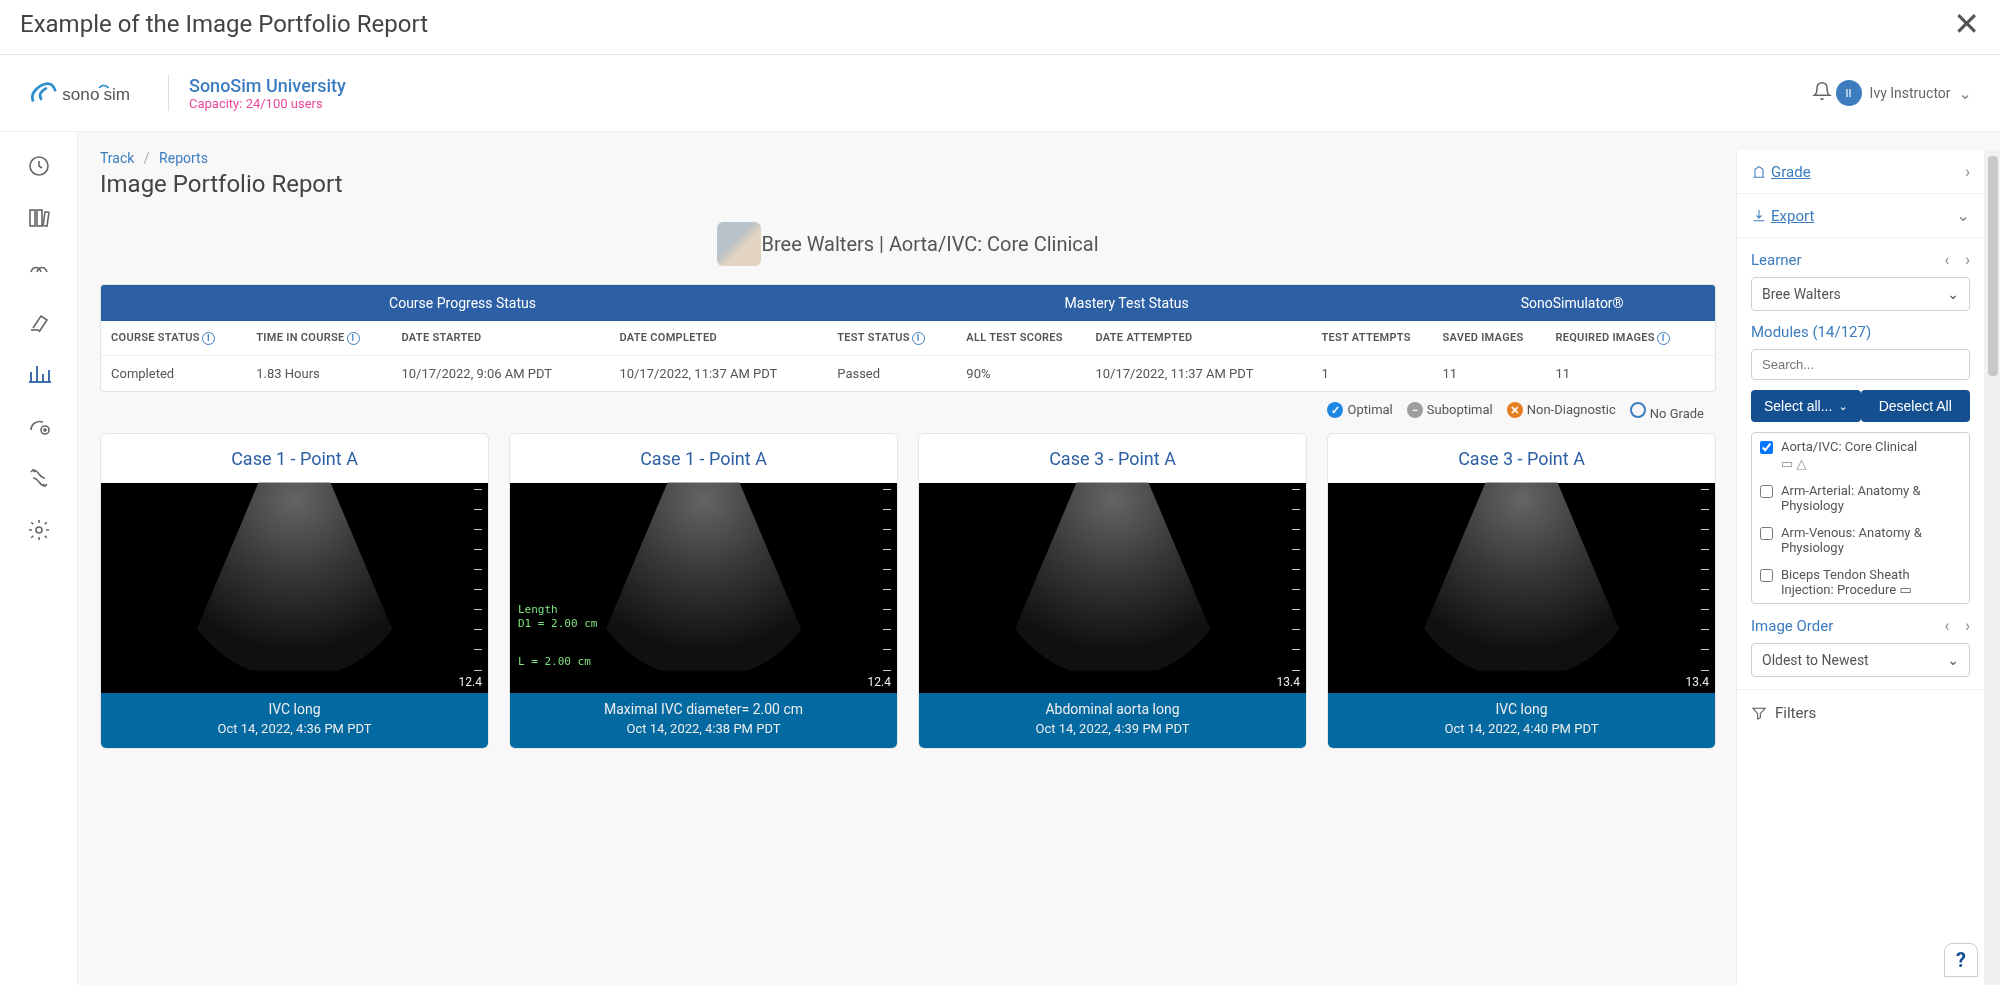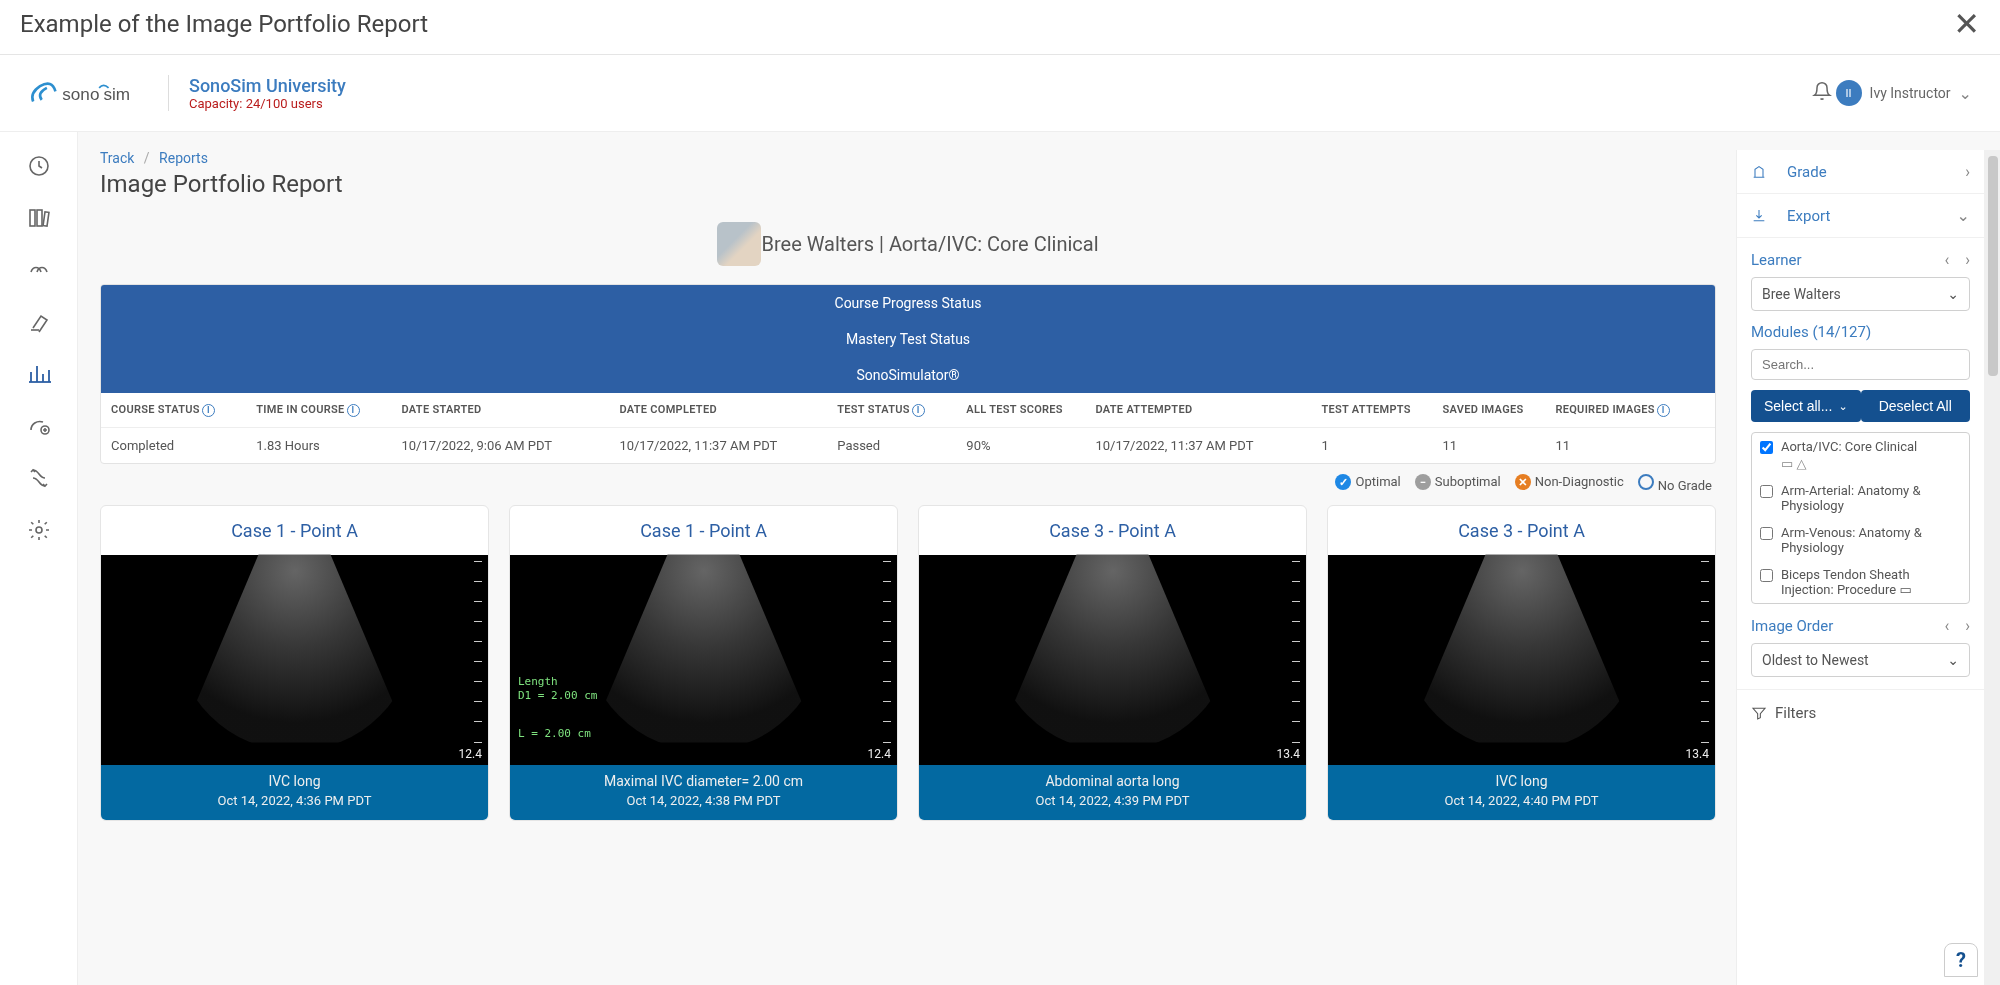--- a/index.html
+++ b/index.html
@@ -9,21 +9,21 @@
 .modal-bar { padding: 8px 20px 14px; border-bottom: 1px solid #e5e5e5; display:flex; align-items:center; justify-content:space-between;}
 .modal-bar h1 { font-size: 24px; font-weight: 400; color:#444; }
 .modal-close { font-size: 32px; color:#555; cursor:pointer; line-height:1; }
 
 
 .app-header { display:flex; align-items:center; padding: 18px 28px; border-bottom:1px solid #eee; }
 .logo { width:120px; height:40px; display:flex; align-items:center; }
 .logo svg { height:32px; }
 .header-org { margin-left:20px; border-left:1px solid #ddd; padding-left:20px; }
 .org-name { color:#3c7cbf; font-size:18px; font-weight:500;}
-.org-cap { color:#b91c1c; font-size:13px; }
+.org-cap { color:#ec4899; font-size:13px; }
 .header-right { margin-left:auto; display:flex; align-items:center; gap:4px; }
 .bell-icon { color:#666; }
 .avatar { width:26px; height:26px; border-radius:50%; background:#3c7cbf; color:#fff; font-size:11px; display:flex; align-items:center; justify-content:center; }
 .user-name { color:#666; font-size:14px; }
 .user-block { display:flex; align-items:center; gap:8px; cursor:pointer; }
 
 
 .body { display:flex; height: calc(985px - 48px - 78px); }
 .sidenav { width:78px; border-right:1px solid #eee; display:flex; flex-direction:column; align-items:center; padding-top:22px; gap:28px; }
 .sidenav .nav-icon { color:#666; width:24px; height:24px; cursor:pointer; }
@@ -40,56 +40,56 @@
 .crumbs .sep { color:#aaa; margin:0 6px; }
 .crumbs .cur { color:#3c7cbf; }
 .page-title { font-size:24px; color:#444; margin-top:4px; font-weight:400;}
 
 .learner-line { display:flex; align-items:center; justify-content:center; margin:24px 0 18px; }
 .learner-thumb { width:44px; height:44px; border-radius:6px; background: linear-gradient(135deg,#b8c2c9 40%,#e3d4c2 60%); }
 .learner-label { font-size:20px; color:#555; }
 
 
 .stat-card { background:#fff; border:1px solid #e3e3e3; border-radius:4px; overflow:hidden; }
-.stat-head { display:flex; background:#2d5fa4; color:#fff; font-size:14px;flex-direction:column; }
+.stat-head { display:flex; background:#2d5fa4; color:#fff; font-size:14px; }
 .stat-head > div { padding:10px; text-align:center; }
 .col-course { flex:0 0 44.8%; }
 .col-mastery { flex:0 0 37.5%; }
 .col-sono { flex:1; }
 .stat-cols, .stat-row { display:flex; font-size:13px; }
 .stat-cols { color:#555; font-weight:600; border-bottom:1px solid #eee; text-transform:uppercase; font-size:11px; letter-spacing:.3px;}
 .stat-cols > div, .stat-row > div { padding:10px 10px; }
 .stat-cols .info, .info { display:inline-block; width:13px; height:13px; border:1px solid #3c7cbf; border-radius:50%; color:#3c7cbf; font-size:9px; text-align:center; line-height:11px; margin-left:2px; vertical-align:middle;}
 .c-cs{flex:0 0 9%;} .c-tic{flex:0 0 9%;} .c-ds{flex:0 0 13.5%;} .c-dc{flex:0 0 13.5%;}
 .c-ts{flex:0 0 8%;} .c-ats{flex:0 0 8%;} .c-da{flex:0 0 14%;} .c-ta{flex:0 0 7.5%;}
 .c-si{flex:0 0 7%;} .c-ri{flex:1;}
 .stat-row { color:#555; }
 
 
-.legend { display:flex; gap:14px; justify-content:flex-end; margin:10px 4px 12px; font-size:13px; color:#555;}
+.legend { display:flex; gap:14px; justify-content:flex-end; margin:10px 12px 12px; font-size:13px; color:#555;}
 .legend-dot { width:16px; height:16px; border-radius:50%; display:inline-flex; align-items:center; justify-content:center; color:#fff; font-size:11px; font-weight:700; margin-right:4px;}
 .dot-blue{background:#1e88e5;} .dot-gray{background:#9e9e9e;} .dot-orange{background:#e67e22;}
 .dot-ring{width:16px;height:16px;border:2px solid #3c7cbf;border-radius:50%;display:inline-block;margin-right:4px;}
 
 
 .cards { display:flex; gap:20px; }
 .card { flex:1; background:#fff; border:1px solid #e5e5e5; border-radius:6px; overflow:hidden; display:flex; flex-direction:column;}
 .card-title { text-align:center; color:#2d5fa4; font-size:18px; padding:14px; }
 .us-img { background:#000; position:relative; height:210px; }
 .fan { position:absolute; left:50%; top:-4px; transform:translateX(-50%); width:240px; height:200px; background: radial-gradient(circle at 50% 10%, #6a6a6a 0%, #3a3a3a 35%, #111 70%); clip-path: polygon(35% 2%, 65% 2%, 98% 96%, 2% 96%); border-radius:0 0 120px 120px; opacity:.95;}
 .depth-ticks{position:absolute;right:4px;top:6px;bottom:22px;width:10px;display:flex;flex-direction:column;justify-content:space-between;}
 .depth-ticks span{width:8px;height:1px;background:#ccc;display:block;}
 .depth-num{position:absolute; right:6px; bottom:4px; color:#eee; font-size:12px;}
 .anno{position:absolute;left:8px;color:#7fe37f;font-size:11px;font-family:monospace;line-height:1.3;}
 .us-caption{background:#0369a1; color:#eee; text-align:center; padding:8px 4px 12px; font-size:14px;}
 .us-caption .date{font-size:13px; margin-top:4px;}
 
 
 .sp-row{display:flex;align-items:center;justify-content:space-between;padding:12px 14px;border-bottom:1px solid #f0f0f0;cursor:pointer;}
-.sp-row .sp-left{display:flex;align-items:center;gap:20px;color:#3c7cbf;font-size:15px;}
+.sp-row .sp-left{display:flex;align-items:center;gap:4px;color:#3c7cbf;font-size:15px;text-decoration:underline;}
 .sp-row svg{width:16px;height:16px;}
 .sp-row .chev{color:#888;}
 .sp-section{padding:12px 14px 6px;}
 .sp-label{color:#3c7cbf;font-size:15px;}
 .sp-head{display:flex;align-items:center;justify-content:space-between;}
 .navarrows{display:flex;gap:16px;color:#888;}
 .sel{width:100%;margin-top:8px;border:1px solid #d0d0d0;background:#fff;border-radius:4px;padding:8px 10px;font-size:14px;color:#555;display:flex;align-items:center;justify-content:space-between;cursor:pointer;}
 .btn-row{display:flex;gap:0;margin-top:10px;}
 .btn{flex:1;background:#14508f;color:#fff;border:none;border-radius:4px;padding:8px 6px;font-size:14px;cursor:pointer;display:flex;align-items:center;justify-content:center;gap:6px;}
 .search-in{width:100%;border:1px solid #d0d0d0;border-radius:4px;padding:7px 10px;font-size:13px;margin-top:8px;}

